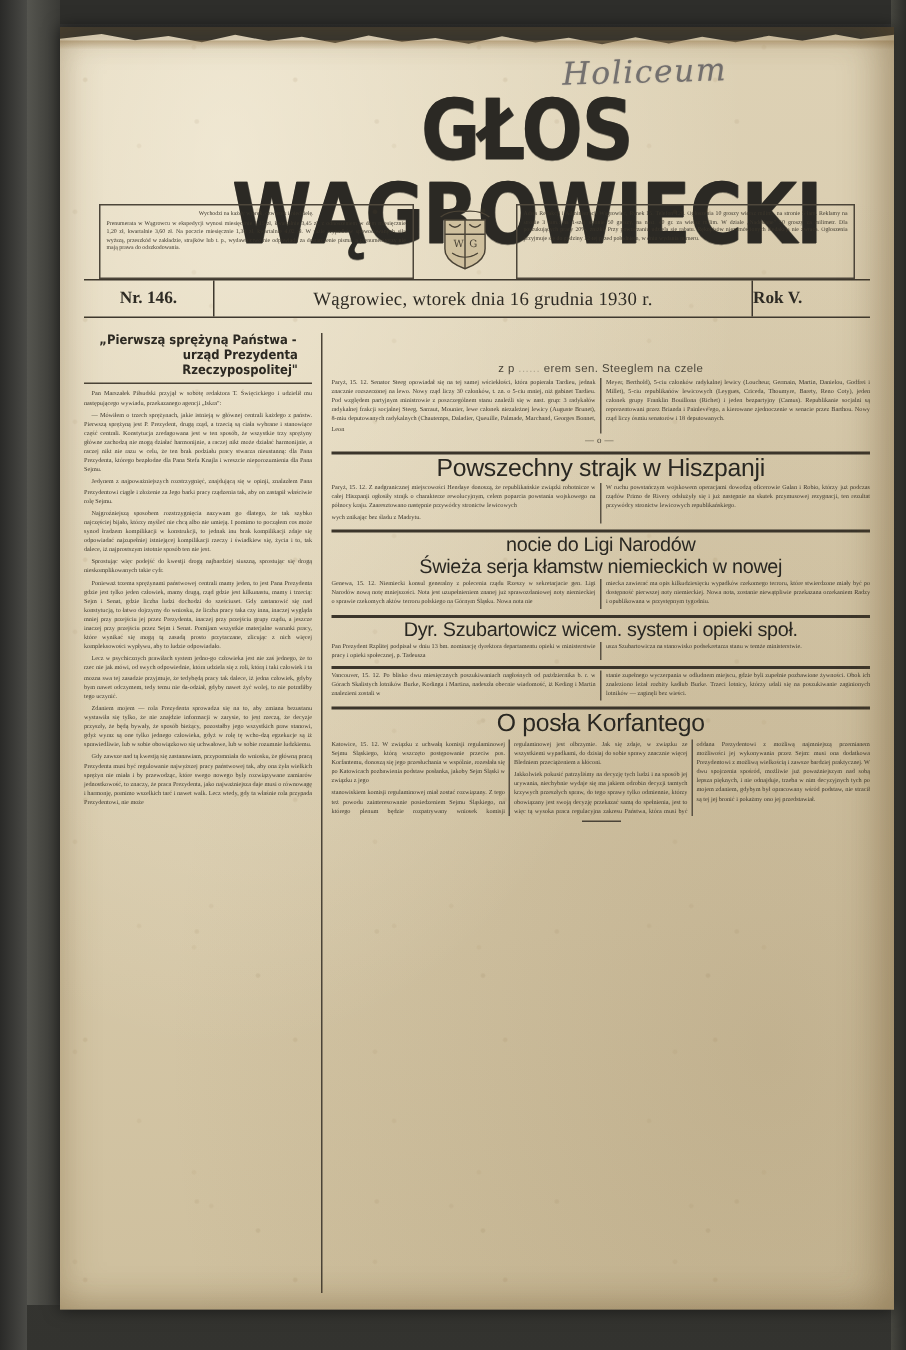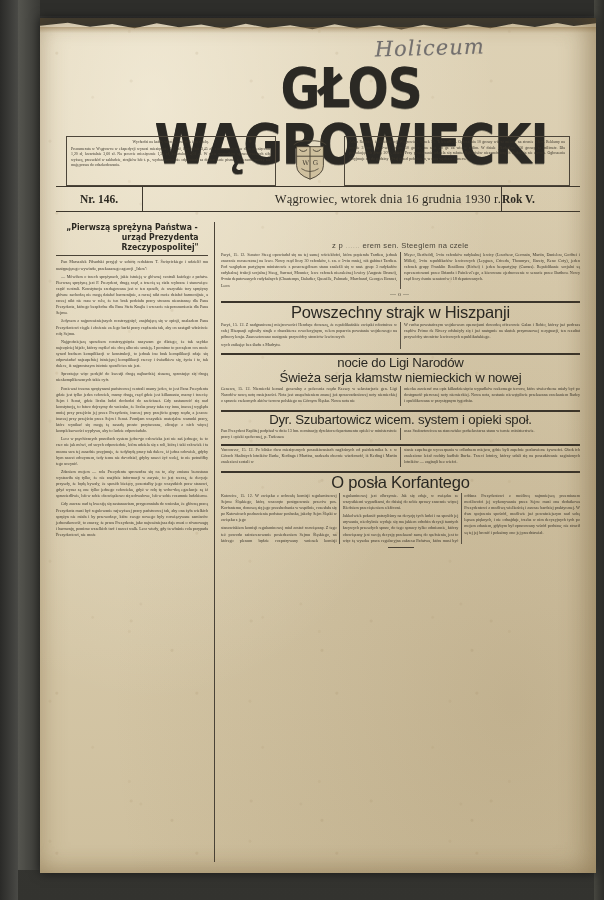--- a/index.html
+++ b/index.html
@@ -86,21 +86,21 @@
   .np-emblem{width:58px;display:flex;align-items:center;justify-content:center;}
   .emblem{width:50px;height:44px;}
 
   
   .issuebar{position:absolute;left:16px;top:168px;width:524px;
     border-top:1.4px solid #3e382e;border-bottom:1.4px solid #3e382e;
     height:24px;display:flex;align-items:center;
     font-family:Liberation Serif, serif;color:#2e2b24;}
   .issue-no{width:86px;text-align:center;font-size:11.5px;font-weight:700;
     border-right:1.4px solid #3e382e;line-height:24px;}
-  .issue-date{flex:1;text-align:right;font-size:12.5px;font-weight:400;letter-spacing:.2px;}
+  .issue-date{flex:1;text-align:center;font-size:12.5px;font-weight:400;letter-spacing:.2px;}
   .issue-year{width:78px;text-align:left;font-size:11.5px;font-weight:700;
     border-left:1.4px solid #3e382e;line-height:24px;}
 
   
   .content{position:absolute;left:16px;top:204px;width:524px;height:640px;
     display:flex;}
   .col{position:relative;}
   .c1{width:152px;padding-right:6px;}
   .c-rest{flex:1;padding-left:6px;border-left:1.1px solid #4a4337;}
 

